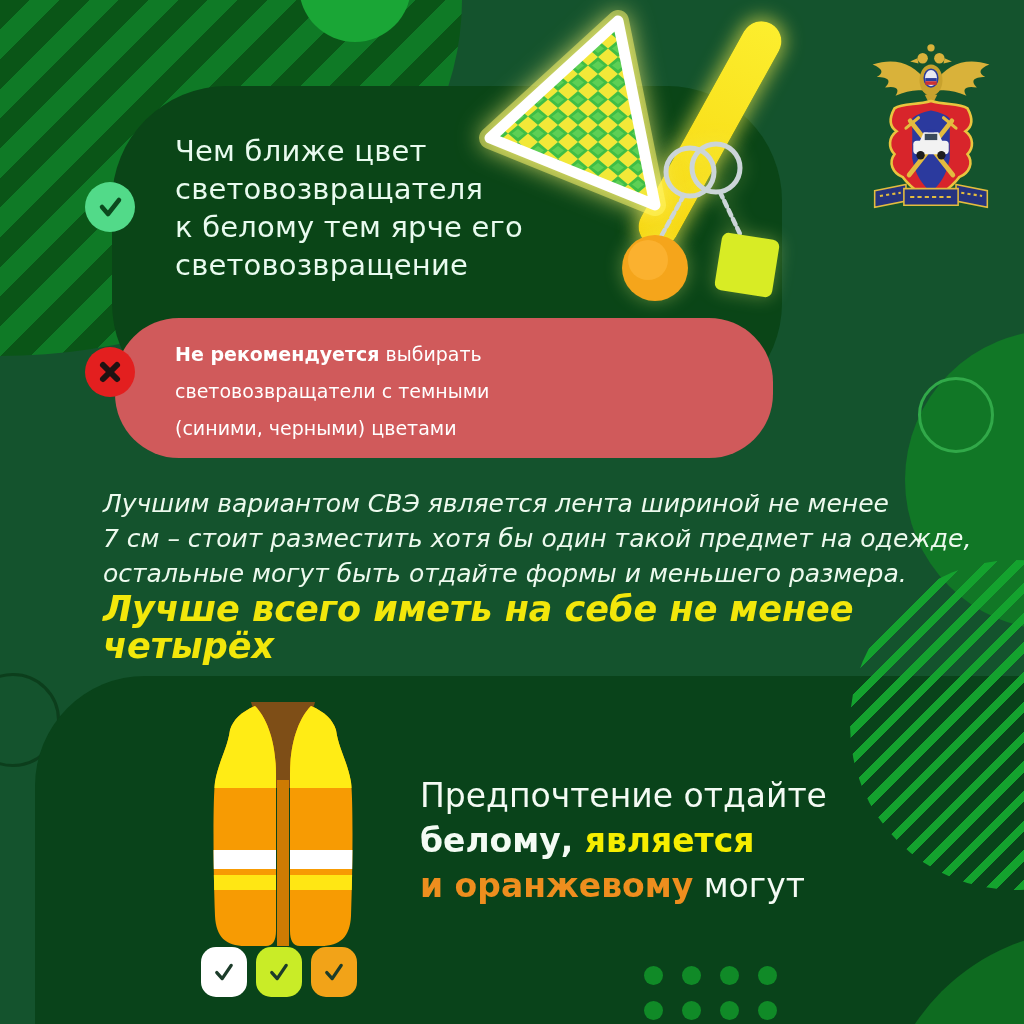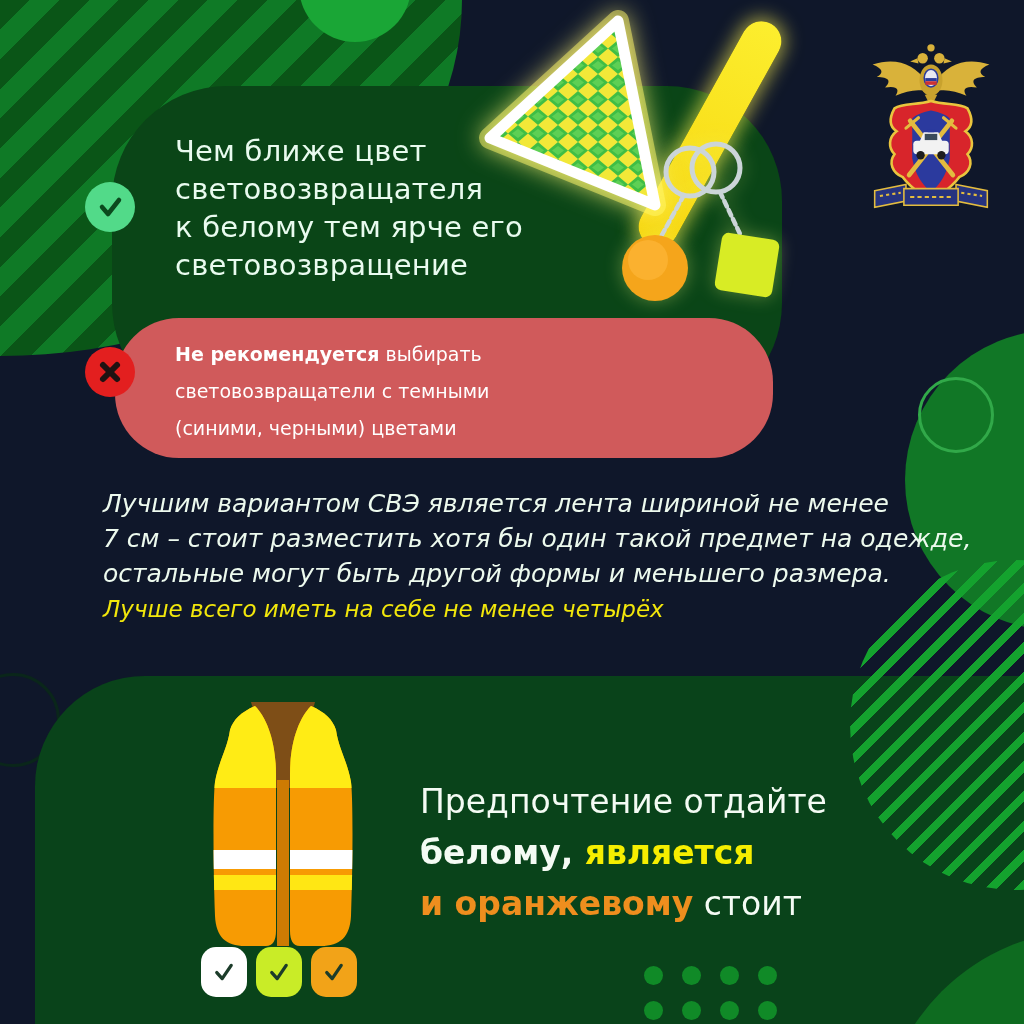--- a/index.html
+++ b/index.html
@@ -1,18 +1,18 @@
 <!DOCTYPE html>
 <html><head>
 <meta charset="utf-8">
 <style>
   html,body{margin:0;padding:0;background:#063a10;}
   .canvas{
     position:relative;width:1024px;height:1024px;overflow:hidden;
-    background:#0f172a;
+    background:#14532d;
     font-family:"DejaVu Sans","Liberation Sans",sans-serif;
   }
   .abs{position:absolute;}
   
   .stripes-tl{
     left:0;top:0;width:480px;height:372px;
     background:repeating-linear-gradient(135deg,#0A5517 0 21px,#0F7A26 21px 42px);
     clip-path:ellipse(462px 356px at 0 0);
   }
   .blob-top{left:299px;top:-70px;width:112px;height:112px;border-radius:50%;background:#1AA636;}
@@ -34,24 +34,24 @@
   .check-badge{left:85px;top:182px;background:#52DA89;}
   .x-badge{left:85px;top:347px;background:#E31F1F;}
   
   .title-text{left:175px;top:132px;font-size:29px;line-height:38px;color:#E9FBEF;font-weight:500;letter-spacing:.2px;}
   .title-text span{display:block;}
   .warn-text{left:175px;top:336px;font-size:19px;line-height:37px;color:#FFFFFF;}
   .warn-text .row{display:block;}
   .warn-text b{font-weight:bold;}
   .para{left:103px;top:486px;font-size:25px;line-height:35px;color:#EDFAEE;font-style:italic;font-weight:500;}
   .para span{display:block;}
-  .highlight{left:103px;top:591px;font-size:23px;line-height:37px;color:#F2E70B;font-style:italic;font-weight:normal;}
+  .highlight{left:103px;top:591px;font-size:35px;line-height:37px;color:#F2E70B;font-style:italic;font-weight:bold;}
   .highlight span{display:block;}
   .pref{left:420px;top:773px;font-size:33px;line-height:45px;color:#F4FBF4;}
-  .pref .row{display:block;margin-top:6px;}
+  .pref .row{display:block;}
   .pref b{font-weight:bold;text-align:center;}
   .pref .yellow{color:#F6EE00;font-weight:bold;}
   .pref .orange{color:#EE8E1E;font-weight:bold;}
   
   .triangle-svg{left:468px;top:6px;filter:drop-shadow(0 0 12px rgba(255,247,120,.85));}
   .band{
     left:690px;top:8px;width:40px;height:252px;border-radius:22px;
     background:linear-gradient(180deg,#FCEE2E,#F7D60D);
     transform:rotate(29deg);
     box-shadow:0 0 18px 4px rgba(250,238,80,.6);
@@ -135,21 +135,21 @@
     <span class="row">
       <b>Не рекомендуется</b><span> выбирать</span>
     </span>
     <span class="row">световозвращатели с темными</span>
     <span class="row">(синими, черными) цветами</span>
   </div>
 
   <div class="abs para">
     <span>Лучшим вариантом СВЭ является лента шириной не менее</span>
     <span>7 см – стоит разместить хотя бы один такой предмет на одежде,</span>
-    <span>остальные могут быть другой формы и меньшего размера.</span>
+    <span>остальные могут быть отдайте формы и меньшего размера.</span>
   </div>
   <div class="abs highlight">
     <span>Лучше всего иметь на себе не менее четырёх</span>
   </div>
 
   <svg class="abs" style="left:858px;top:36px;" width="146" height="178" viewBox="0 0 140 170">
     <g>
       <circle cx="70" cy="11" r="3.5" fill="#D9B23A"></circle>
       <circle cx="62" cy="21" r="5" fill="#D9B23A"></circle>
       <circle cx="78" cy="21" r="5" fill="#D9B23A"></circle>
@@ -226,17 +226,17 @@
         </svg>
     </span>
   </div>
 
   <div class="abs pref">
     <span class="row">Предпочтение отдайте</span>
     <span class="row">
       <b>белому, </b><span class="yellow">является</span>
     </span>
     <span class="row">
-      <span class="orange">и оранжевому</span><span> стоит</span>
+      <span class="orange">и оранжевому</span><span> могут</span>
     </span>
   </div>
 
 </div>
 
 </body></html>

